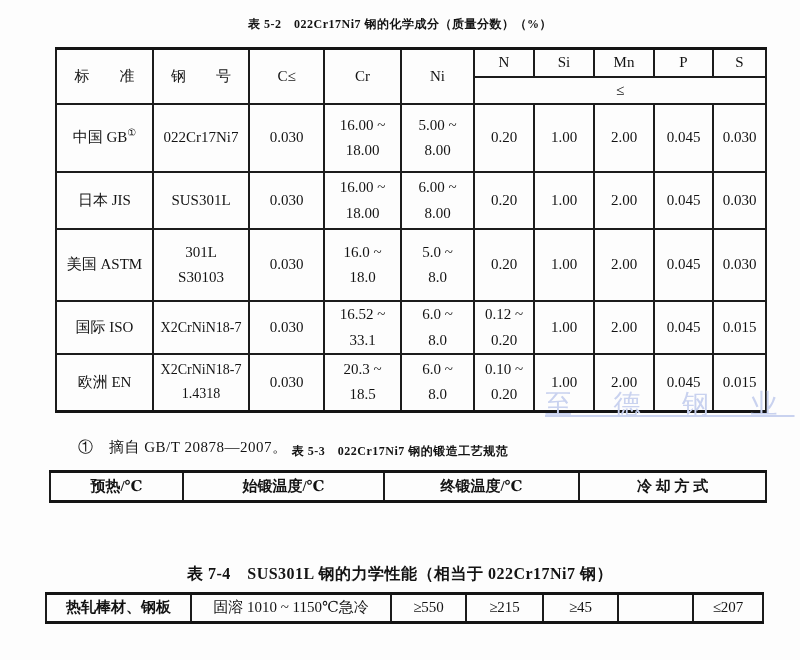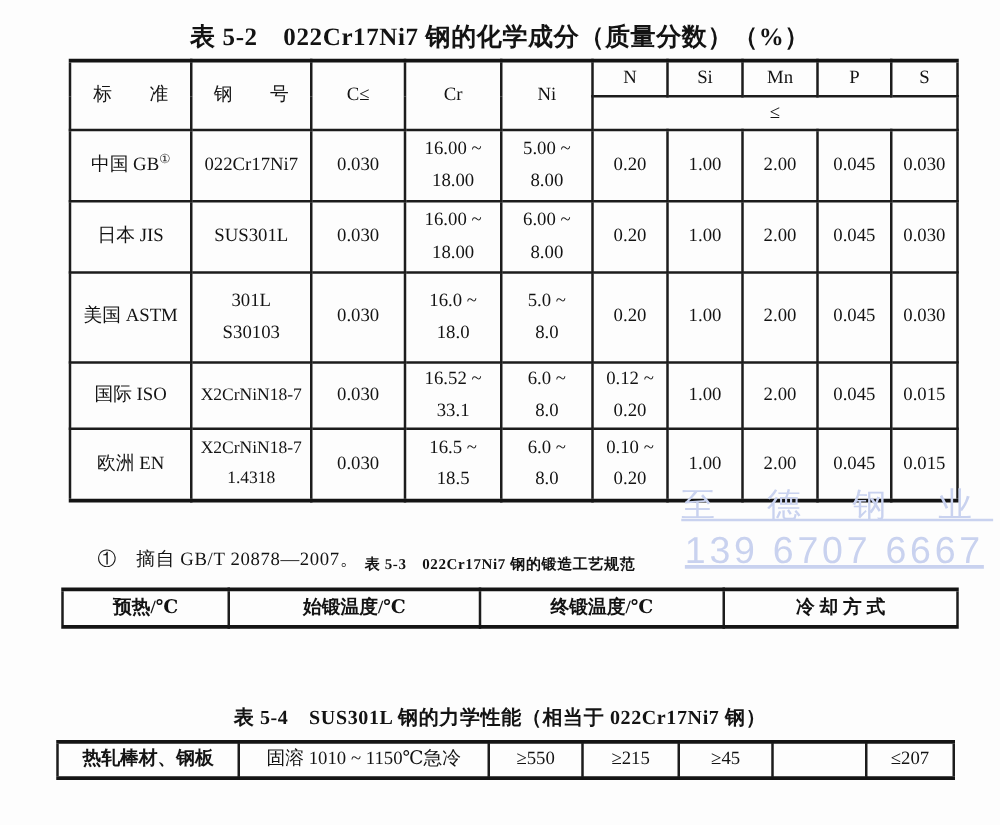--- a/index.html
+++ b/index.html
@@ -7,21 +7,21 @@
     width:800px;height:660px;
     background:#fdfdfd;
     font-family:"Liberation Serif","DejaVu Serif",serif;
     color:#131313;
     position:relative;
     overflow:hidden;
   }
   .pagewrap{position:absolute;inset:0;}
   .tbl-title{
     position:absolute;left:0;width:800px;
-    text-align:center;font-weight:bold;font-size:20px;
+    text-align:center;font-weight:bold;font-size:12px;
     letter-spacing:0.5px;
   }
   table{border-collapse:collapse;table-layout:fixed;position:absolute;}
   td,th{
     border:2px solid #1c1c1c;
     text-align:center;vertical-align:middle;
     font-size:15px;font-weight:normal;
     padding:0 1px;line-height:1.7;
     overflow:hidden;
   }
@@ -72,21 +72,21 @@
       <td rowspan="2">Ni</td>
       <td>N</td>
       <td>Si</td>
       <td>Mn</td>
       <td>P</td>
       <td>S</td>
     </tr>
     <tr style="height:25px">
       <td colspan="5">≤</td>
     </tr>
-    <tr style="height:57px">
+    <tr style="height:68px">
       <td><span>中国 GB</span><sup>①</sup></td>
       <td class="ml">022Cr17Ni7</td>
       <td>0.030</td>
       <td class="ml">16.00 ~
 18.00</td>
       <td class="ml">5.00 ~
 8.00</td>
       <td class="ml">0.20</td>
       <td>1.00</td>
       <td>2.00</td>
@@ -135,39 +135,38 @@
       <td>1.00</td>
       <td>2.00</td>
       <td>0.045</td>
       <td>0.015</td>
     </tr>
     <tr style="height:57px">
       <td>欧洲 EN</td>
       <td class="ml" style="padding:0;font-size:14px;">X2CrNiN18-7
 1.4318</td>
       <td>0.030</td>
-      <td class="ml">16.5 ~
+      <td class="ml">20.3 ~
 18.5</td>
       <td class="ml">6.0 ~
 8.0</td>
       <td class="ml">0.10 ~
 0.20</td>
       <td>1.00</td>
       <td>2.00</td>
       <td>0.045</td>
       <td>0.015</td>
     </tr>
   </tbody>
     </table>
 
   <div class="footnote" style="left:78px;top:394px;margin-top:44px;">①　摘自 GB/T 20878—2007。</div>
 
   <div class="watermark" style="left:545px;top:390px;width:245px;text-decoration:underline;">
     <div class="wm1">至 德 钢 业</div>
-    <div class="wm2">139 6707 6667</div>
   </div>
 
   <div class="tbl-title" style="top:443px;font-size:12px;">表 5-3　022Cr17Ni7 钢的锻造工艺规范</div>
 
   <table class="t-outer" style="left:49px;top:470px;width:716px;">
     <colgroup>
       <col style="width:133px">
         <col style="width:201px">
         <col style="width:195px">
         <col style="width:187px">
@@ -175,21 +174,21 @@
     <tbody>
         <tr style="height:30px">
       <td class="hdr">预热/℃</td>
       <td class="hdr">始锻温度/℃</td>
       <td class="hdr">终锻温度/℃</td>
       <td class="hdr">冷 却 方 式</td>
     </tr>
   </tbody>
     </table>
 
-  <div class="tbl-title" style="top:564px;font-size:16px;">表 5-4　SUS301L 钢的力学性能（相当于 022Cr17Ni7 钢）</div>
+  <div class="tbl-title" style="top:564px;font-size:16px;">表 7-4　SUS301L 钢的力学性能（相当于 022Cr17Ni7 钢）</div>
 
   <table class="t-outer" style="left:45px;top:592px;width:717px;">
     <colgroup>
       <col style="width:145px">
         <col style="width:200px">
         <col style="width:75px">
       <col style="width:77px">
         <col style="width:75px">
         <col style="width:75px">
         <col style="width:70px">

